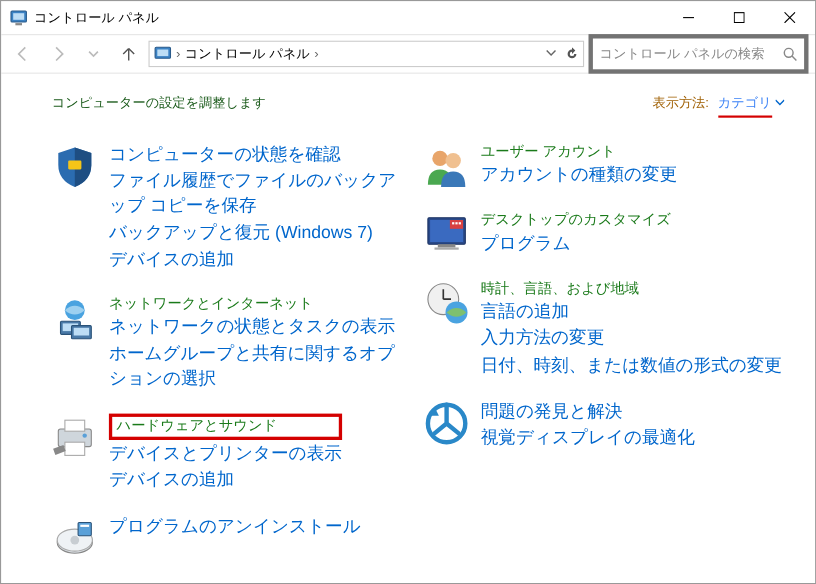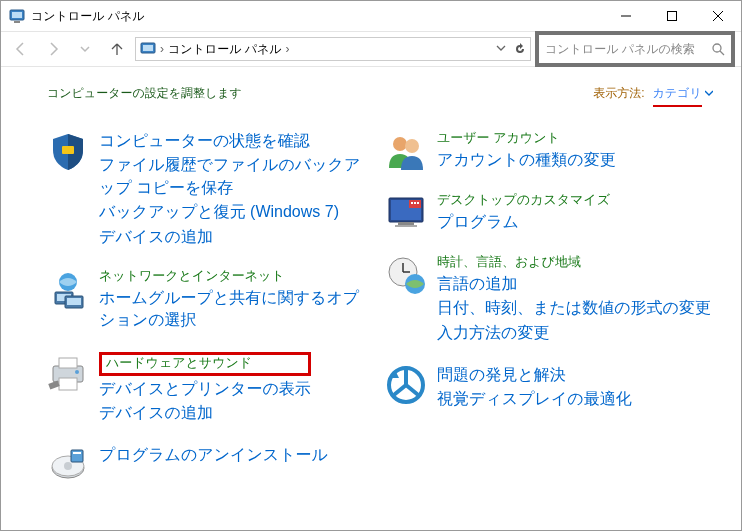--- a/index.html
+++ b/index.html
@@ -155,20 +155,21 @@
               <circle cx="21" cy="14" r="9" fill="#4aa3e0"></circle>
               <path d="M12 14 Q21 6 30 14 Q21 22 12 14" fill="#9dd0f0"></path>
               <rect x="8" y="24" width="18" height="12" rx="1" fill="#4a7aa8" stroke="#2a5278"></rect>
               <rect x="10" y="26" width="14" height="7" fill="#bdddf5"></rect>
               <rect x="18" y="28" width="18" height="12" rx="1" fill="#4a7aa8" stroke="#2a5278"></rect>
               <rect x="20" y="30" width="14" height="7" fill="#bdddf5"></rect>
             </svg>
           </div>
         <div class="body">
           <a class="ctitle">ネットワークとインターネット</a>
+          <a class="clink">ネットワークの状態とタスクの表示</a>
           <a class="clink">ホームグループと共有に関するオプションの選択</a>
         </div>
       </div>
 
       <div class="cat">
         <div class="iconbox">
             <svg width="42" height="42">
               <rect x="6" y="14" width="30" height="16" rx="2" fill="#cfd6dc" stroke="#888"></rect>
               <rect x="12" y="6" width="18" height="10" fill="#fff" stroke="#aaa"></rect>
               <rect x="12" y="26" width="18" height="12" fill="#fff" stroke="#aaa"></rect>
@@ -242,22 +243,22 @@
               <circle cx="18" cy="18" r="14" fill="#f0f0f0" stroke="#888"></circle>
               <line x1="18" y1="18" x2="18" y2="9" stroke="#333" stroke-width="1.5"></line>
               <line x1="18" y1="18" x2="25" y2="18" stroke="#333" stroke-width="1.5"></line>
               <circle cx="30" cy="30" r="10" fill="#4aa3e0"></circle>
               <path d="M21 30 Q30 22 39 30 Q30 38 21 30" fill="#7dc070"></path>
             </svg>
           </div>
         <div class="body">
           <a class="ctitle">時計、言語、および地域</a>
           <a class="clink">言語の追加</a>
+          <a class="clink">入力方法の変更</a>
           <a class="clink">日付、時刻、または数値の形式の変更</a>
-          <a class="clink">入力方法の変更</a>
         </div>
       </div>
 
       <div class="cat">
         <div class="iconbox">
             <svg width="42" height="42">
               <circle cx="21" cy="21" r="17" fill="none" stroke="#2a88c8" stroke-width="4"></circle>
               <path d="M21 4 L21 21 L10 30 M21 21 L32 30" fill="none" stroke="#2a88c8" stroke-width="4" stroke-linecap="round"></path>
               <path d="M6 14 L14 14 L10 6 Z" fill="#2a88c8"></path>
             </svg>

